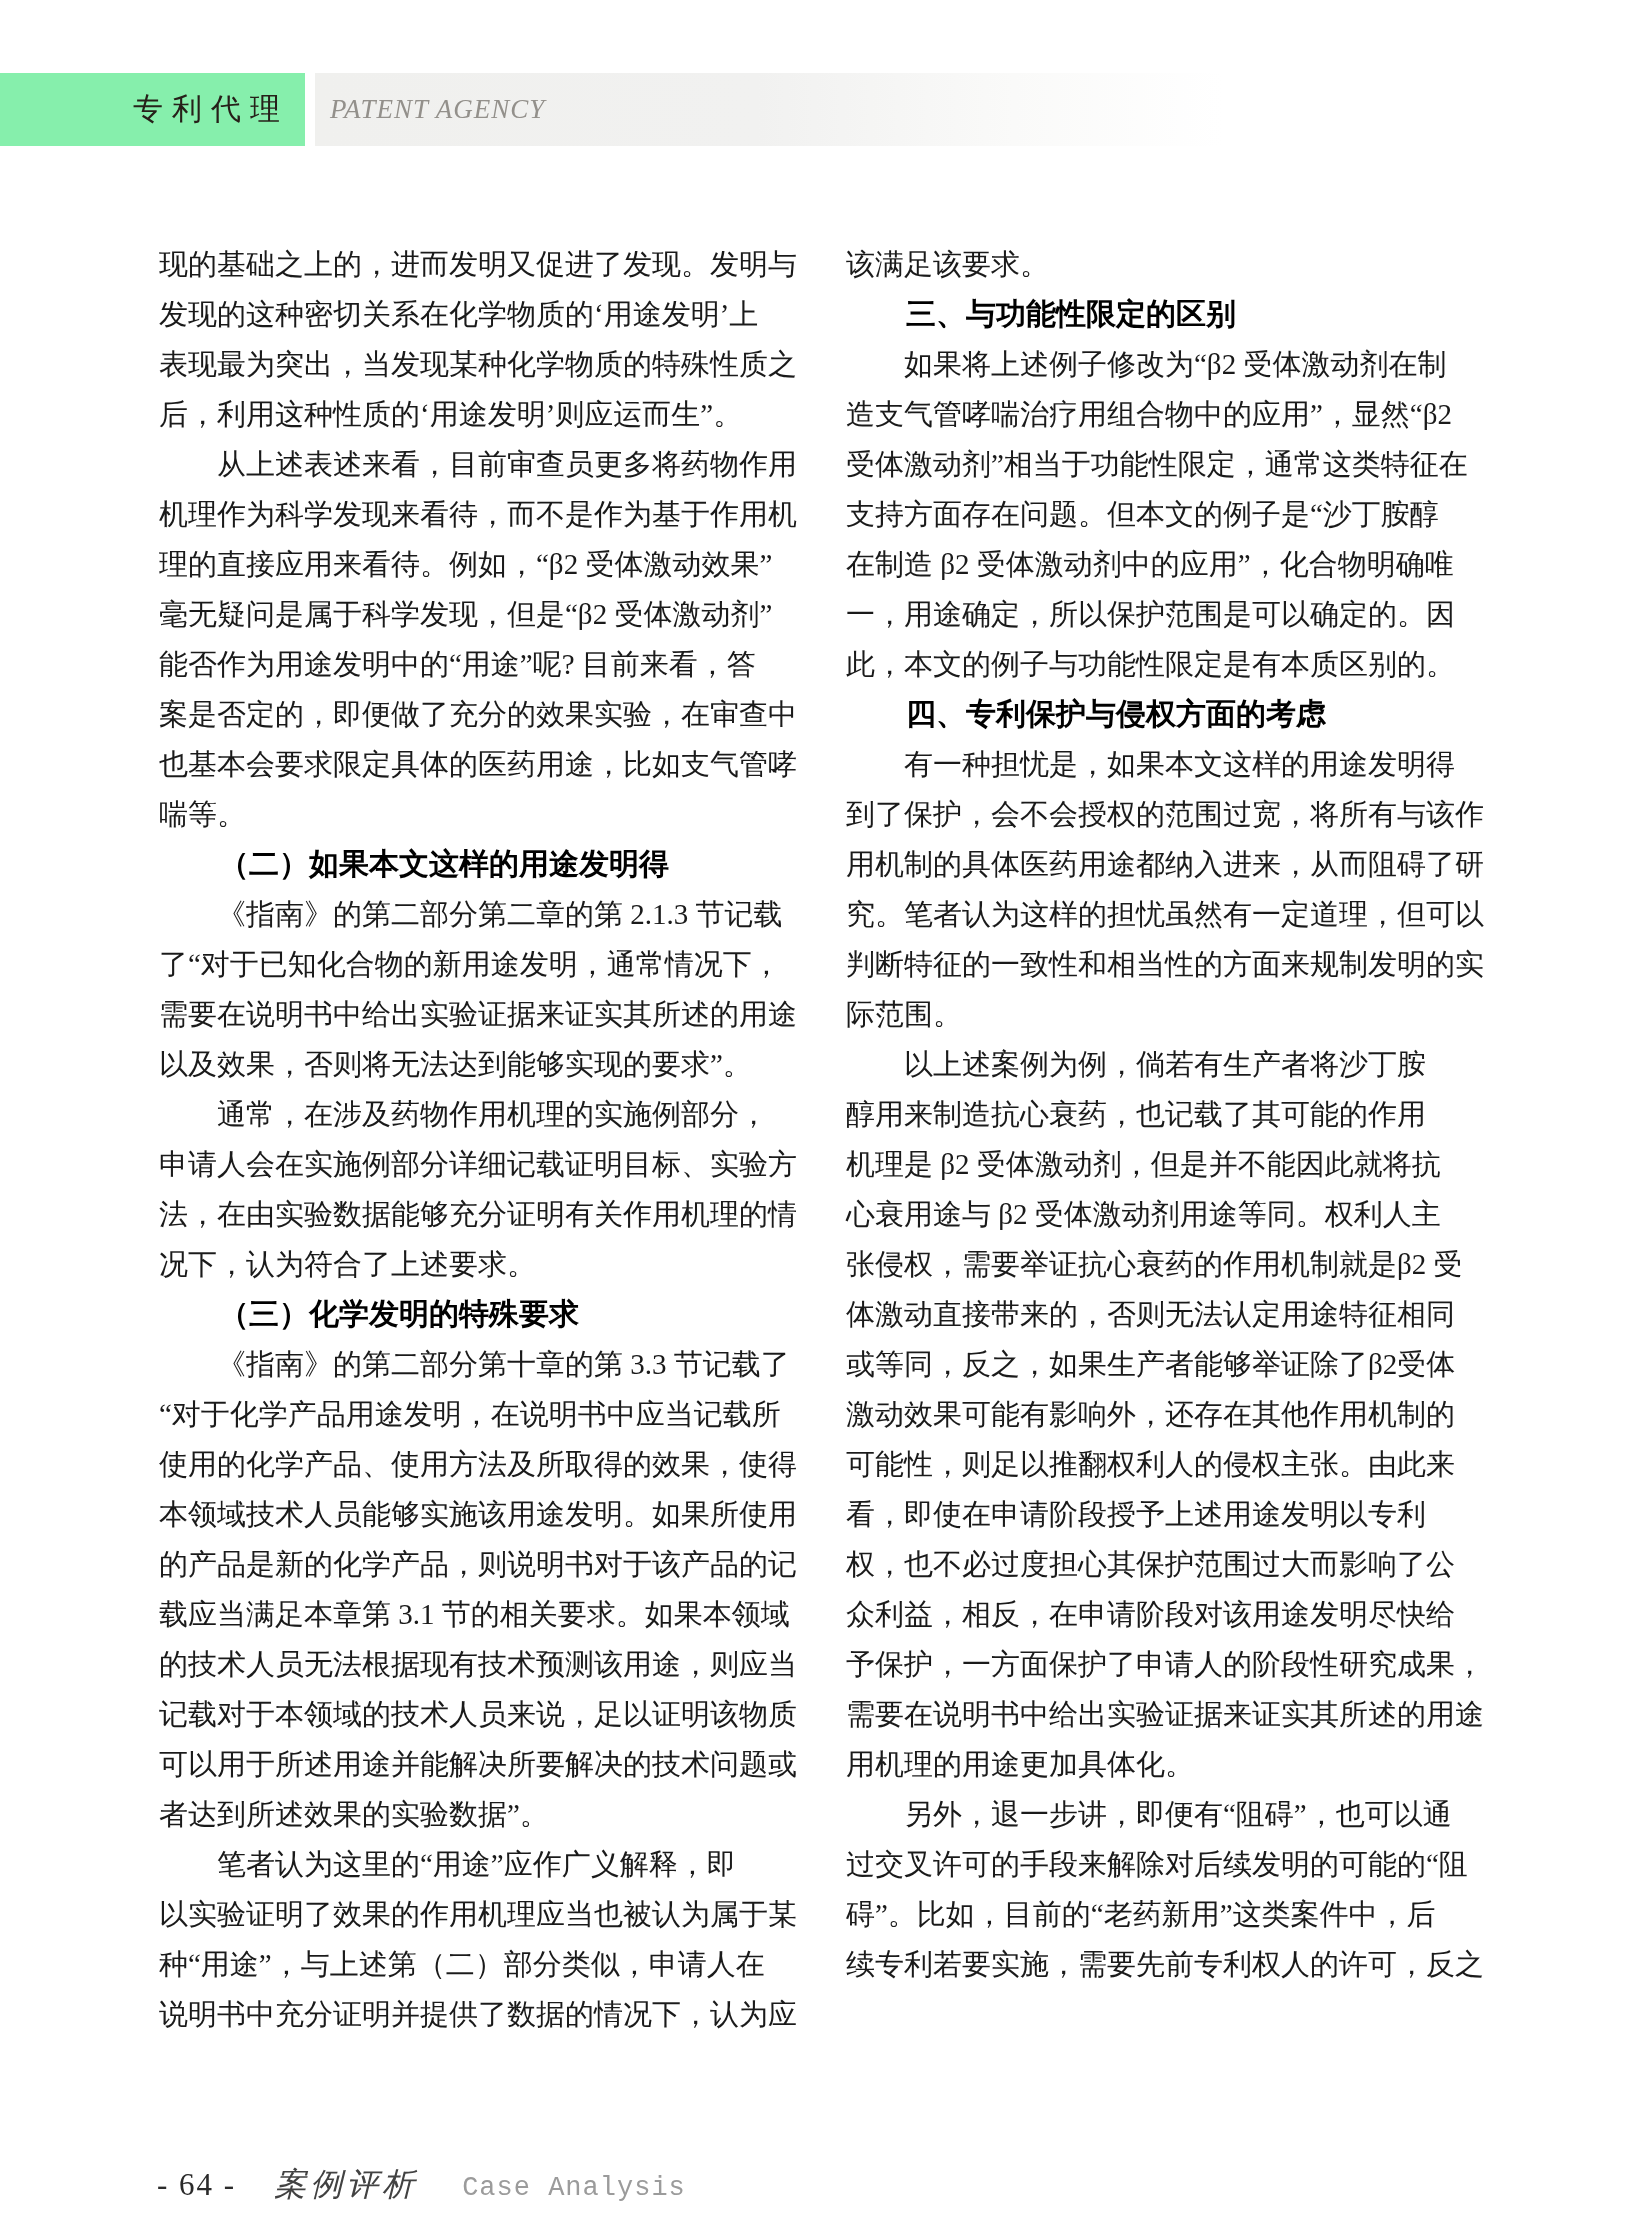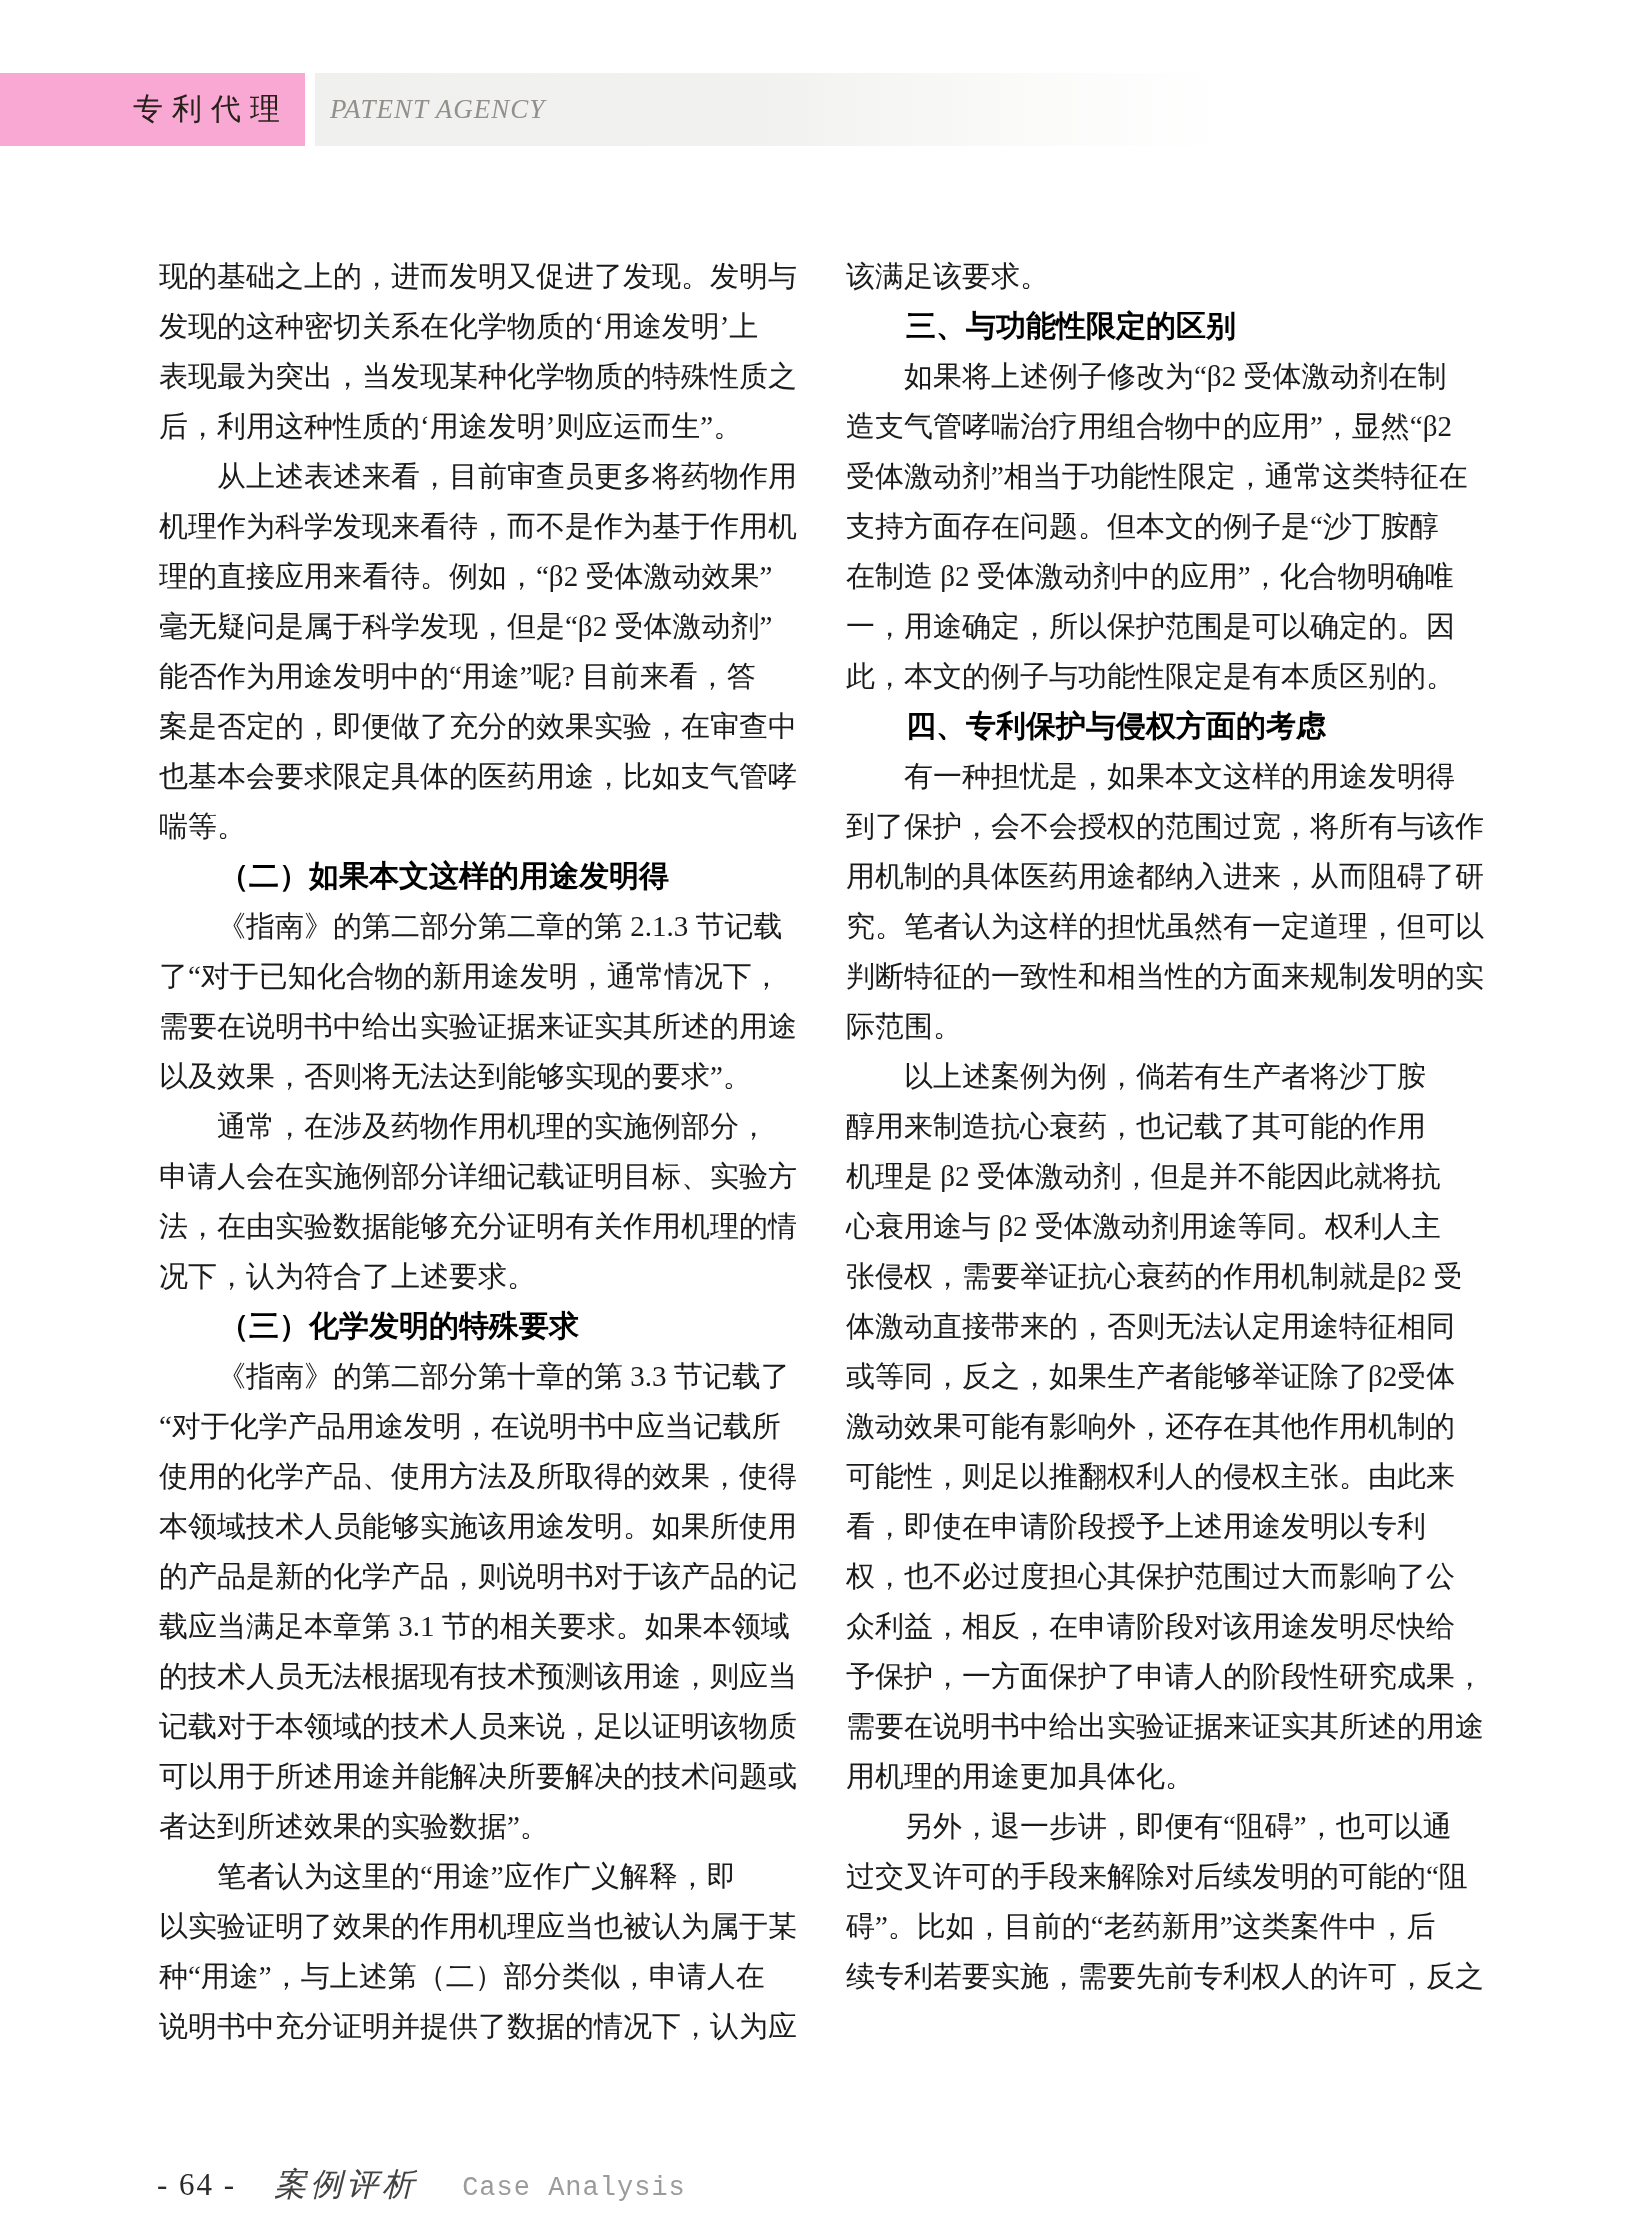--- a/index.html
+++ b/index.html
@@ -6,41 +6,41 @@
   .page{
     position:relative;
     width:1646px;height:2234px;
     background:#ffffff;
     overflow:hidden;
     font-family:"Liberation Serif", serif;
   }
   
   .band-left{
     position:absolute;left:0;top:73px;width:305px;height:73px;
-    background:#f9a8d4;
+    background:#86efac;
     display:flex;align-items:center;justify-content:flex-end;
     padding-right:16px;box-sizing:border-box;
   }
   .title-cn{
     font-family:"Liberation Sans", sans-serif;
     font-size:30px;color:#262019;letter-spacing:9px;white-space:nowrap;
   }
   .band-right{
     position:absolute;left:315px;top:73px;width:1164px;height:73px;
     background:linear-gradient(to right,#f0f0ee 0%,#f1f1f0 38%,#fafaf9 60%,#ffffff 78%);
     display:flex;align-items:center;
     padding-left:15px;box-sizing:border-box;
   }
   .title-en{
     font-family:"Liberation Serif", serif;font-style:italic;
     font-size:27px;color:#93908b;letter-spacing:1px;white-space:nowrap;
   }
   
   .col{
-    position:absolute;top:251px;width:645px;
+    position:absolute;top:239px;width:645px;
     font-size:29px;color:#1a1a1a;
     line-height:50px;
     white-space:nowrap;
   }
   .col-left{left:159px;}
   .col-right{left:846px;}
   .line{height:50px;}
   .line.heading{
     font-family:"Liberation Sans", sans-serif;
     font-weight:700;color:#000000;font-size:30px;

